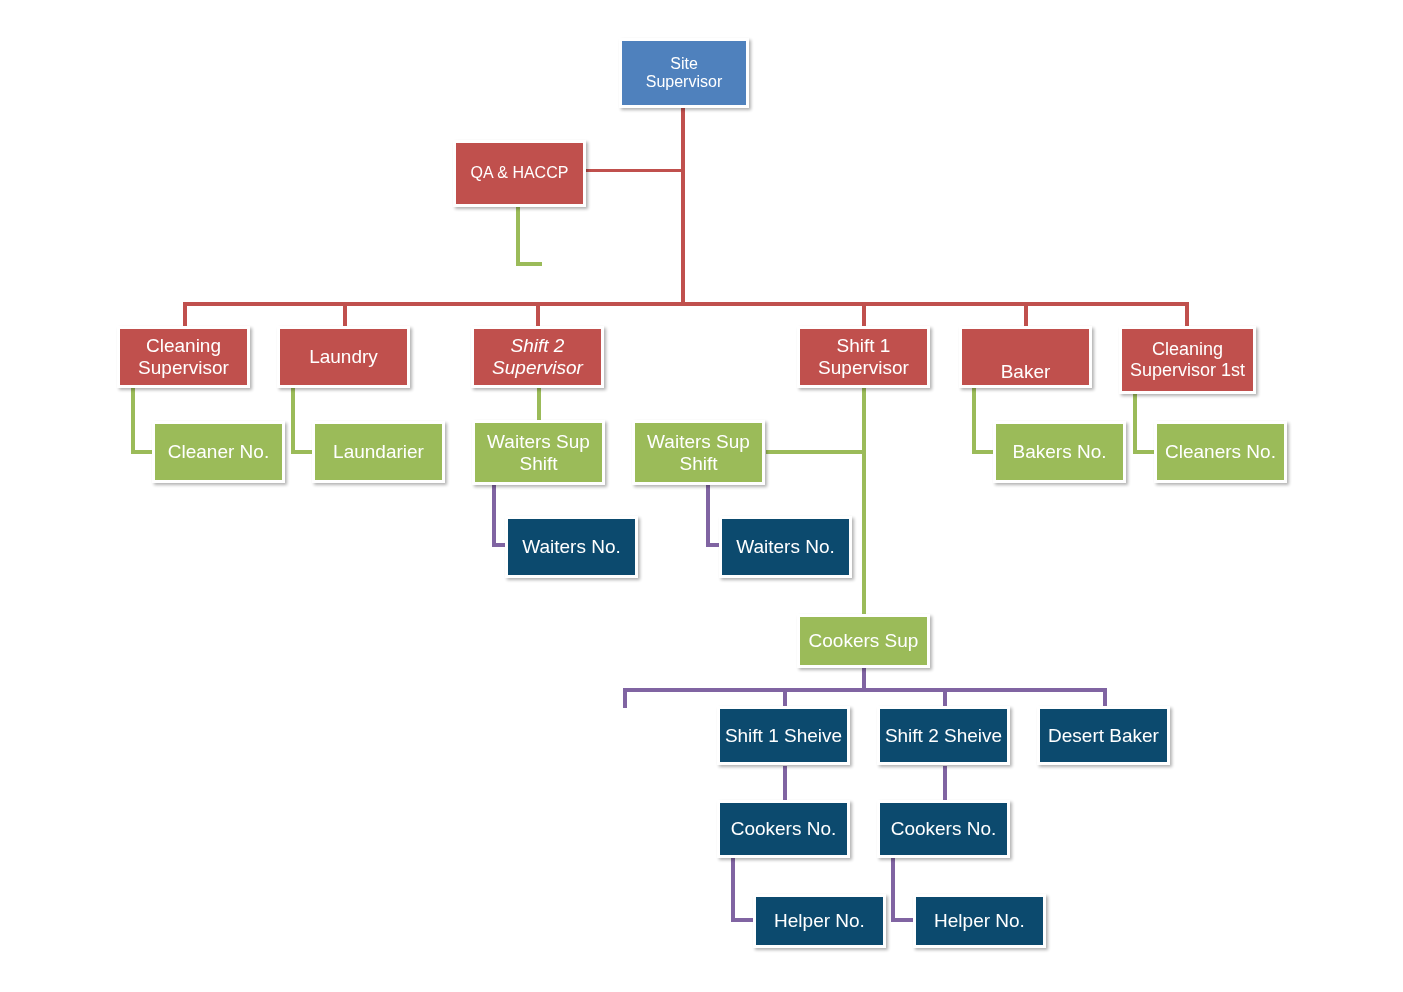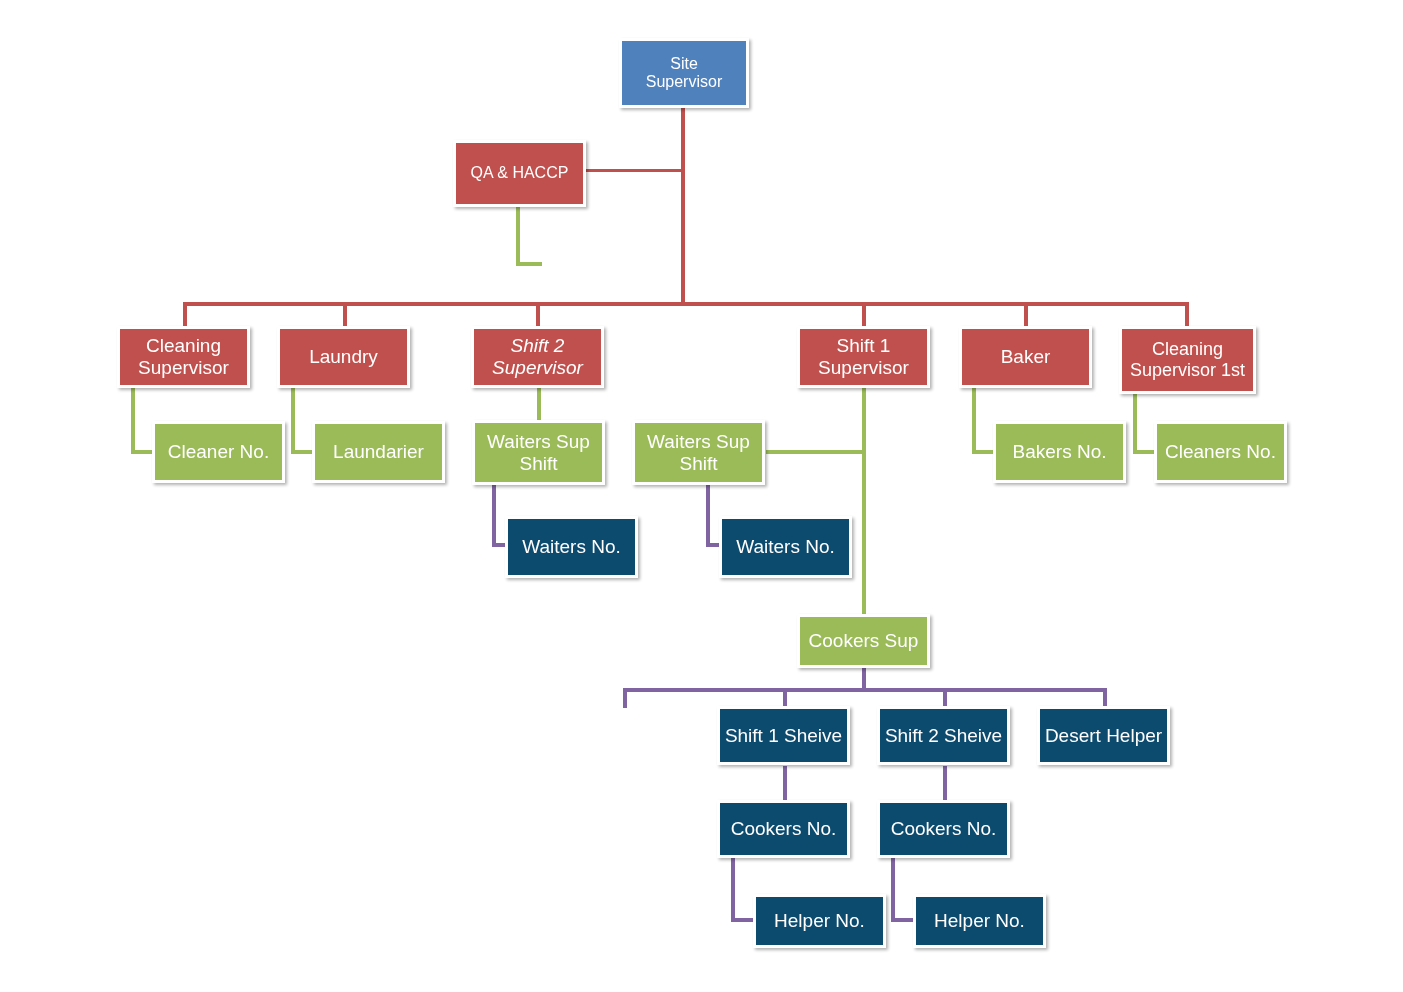--- a/index.html
+++ b/index.html
@@ -144,21 +144,21 @@
     </span>
   </div>
 
   <div class="node red fs19" style="left:797px; top:326px; width:133px; height:62px;">
     <span>
       <span>Shift 1</span>
       <span>Supervisor</span>
     </span>
   </div>
 
-  <div class="node red fs19" style="left:959px; top:326px; width:133px; height:62px;">
+  <div class="node red fs19" style="left:959px; top:326px; width:133px; height:62px;align-items:flex-end;">
     <span>Baker</span>
   </div>
 
   <div class="node red fs18" style="left:1119px; top:326px; width:137px; height:68px;">
     <span>
       <span>Cleaning</span>
       <span>Supervisor 1st</span>
     </span>
   </div>
 
@@ -207,21 +207,21 @@
 
   <div class="node purple fs19" style="left:717px; top:706px; width:133px; height:59px;">
     <span>Shift 1 Sheive</span>
   </div>
 
   <div class="node purple fs19" style="left:877px; top:706px; width:133px; height:59px;">
     <span>Shift 2 Sheive</span>
   </div>
 
   <div class="node purple fs19" style="left:1037px; top:706px; width:133px; height:59px;">
-    <span>Desert Helper</span>
+    <span>Desert Baker</span>
   </div>
 
   <div class="node purple fs19" style="left:717px; top:800px; width:133px; height:58px;">
     <span>Cookers No.</span>
   </div>
 
   <div class="node purple fs19" style="left:877px; top:800px; width:133px; height:58px;">
     <span>Cookers No.</span>
   </div>
 

